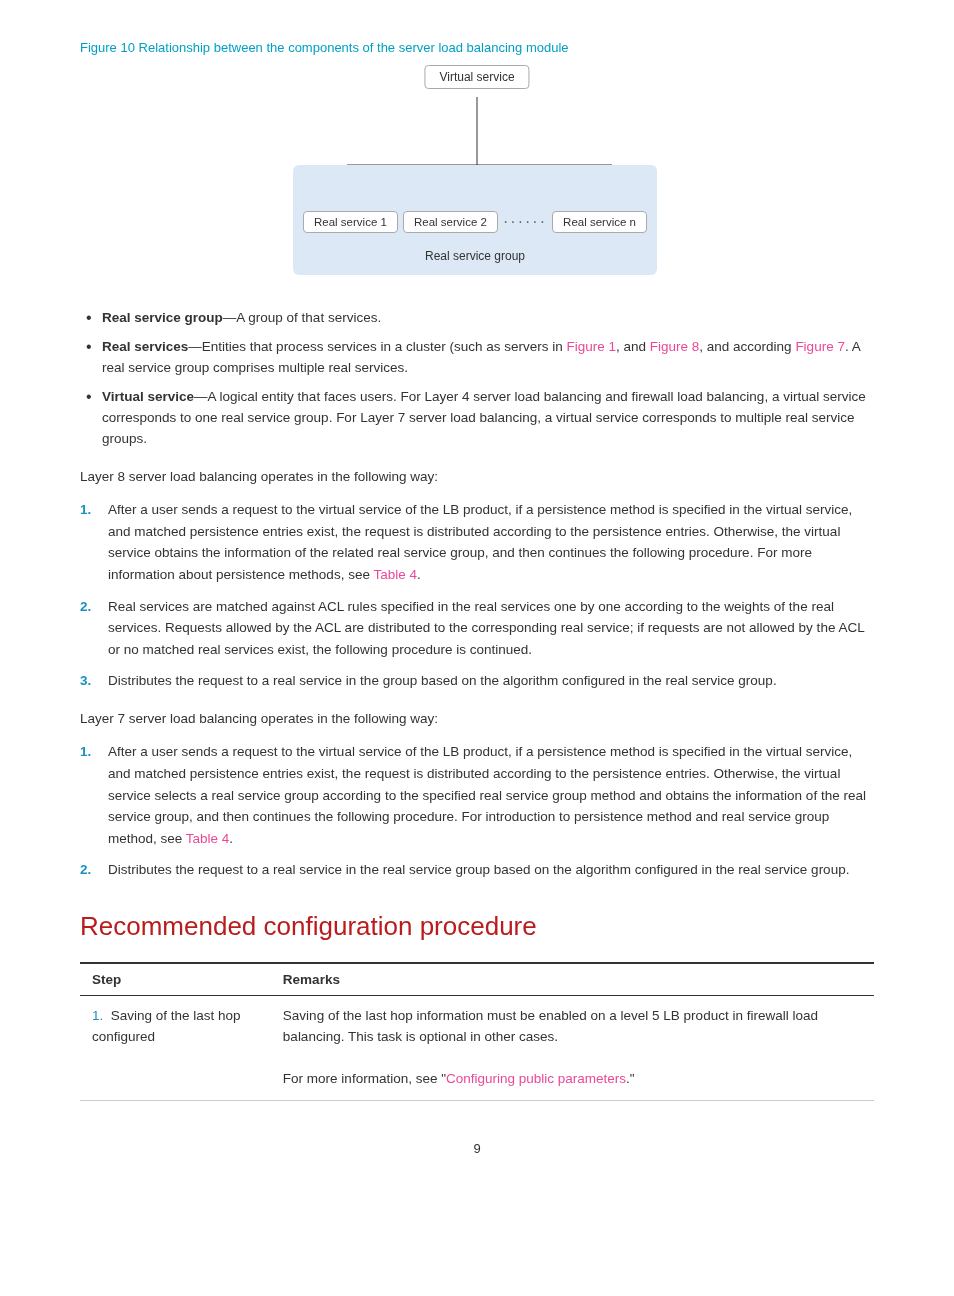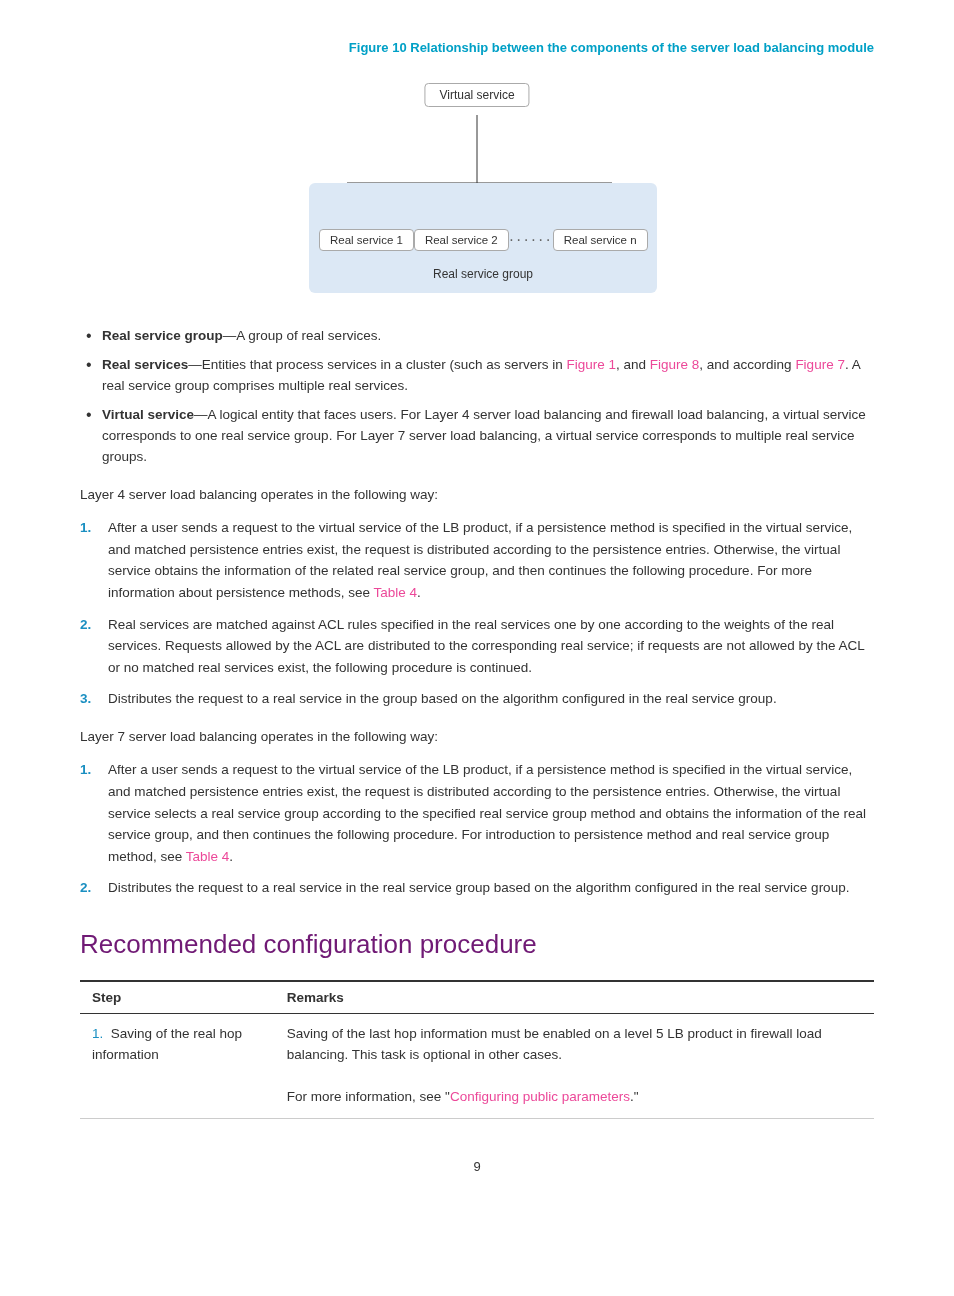--- a/index.html
+++ b/index.html
@@ -18,24 +18,23 @@
       padding: 40px 80px;
     }
 
     .figure-section {
       text-align: center;
       margin-bottom: 30px;
     }
 
     .figure-caption {
       font-size: 13px;
-      font-weight: bold;
+      font-weight: normal;
       color: #00a0c6;
-      margin-bottom: 18px;
-      text-align: right;
+      text-align: left;
     }
 
     .diagram-container {
       display: inline-block;
       position: relative;
       width: 380px;
       height: 220px;
     }
 
     
@@ -58,21 +57,21 @@
       top: 0;
       left: 0;
       width: 100%;
       height: 100%;
     }
 
     
     .rs-group {
       position: absolute;
       bottom: 0px;
-      left: 22px;
+      left: 6px;
       right: 10px;
       background: #dce8f5;
       border-radius: 6px;
       padding: 14px 10px 10px 10px;
       display: flex;
       align-items: center;
       justify-content: space-between;
       height: 110px;
     }
 
@@ -161,21 +160,21 @@
       padding-top: 0;
       font-size: 13.5px;
     }
 
     .num-content {
       flex: 1;
     }
 
     
     .section-heading {
-      color: #701a75;
+      color: #b91c1c;
       font-size: 26px;
       font-weight: 300;
       margin: 30px 0 20px 0;
       line-height: 1.2;
     }
 
     
     .config-table {
       width: 100%;
       border-collapse: collapse;
@@ -249,31 +248,31 @@
       <div class="rs-item">Real service 2</div>
       <div class="rs-dots">······</div>
       <div class="rs-item">Real service n</div>
       <div class="rs-label">Real service group</div>
     </div>
   </div>
 </div>
 
 <ul class="bullet-list">
   <li>
-    <span class="text-bold">Real service group</span><span>—</span><span>A group of real services.</span>
+    <span class="text-bold">Real service group</span><span>—</span><span>A group of that services.</span>
   </li>
   <li>
     <span class="text-bold">Real services</span><span>—</span><span>Entities that process services in a cluster (such as servers in </span><a class="link-blue" href="#">Figure 1</a><span>, and </span><a class="link-blue" href="#">Figure 8</a><span>, and according </span><a class="link-blue" href="#">Figure 7</a><span>. A real service group comprises multiple real services.</span>
   </li>
   <li>
     <span class="text-bold">Virtual service</span><span>—</span><span>A logical entity that faces users. For Layer 4 server load balancing and firewall load balancing, a virtual service corresponds to one real service group. For Layer 7 server load balancing, a virtual service corresponds to multiple real service groups.</span>
   </li>
 </ul>
 
-<p class="para">Layer 4 server load balancing operates in the following way:</p>
+<p class="para">Layer 8 server load balancing operates in the following way:</p>
 
 <ol class="numbered-list">
   <li>
     <span class="num-label">1.</span>
     <span class="num-content">After a user sends a request to the virtual service of the LB product, if a persistence method is specified in the virtual service, and matched persistence entries exist, the request is distributed according to the persistence entries. Otherwise, the virtual service obtains the information of the related real service group, and then continues the following procedure. For more information about persistence methods, see <a class="link-blue" href="#">Table 4</a>.</span>
   </li>
   <li>
     <span class="num-label">2.</span>
     <span class="num-content">Real services are matched against ACL rules specified in the real services one by one according to the weights of the real services. Requests allowed by the ACL are distributed to the corresponding real service; if requests are not allowed by the ACL or no matched real services exist, the following procedure is continued.</span>
   </li>
@@ -301,21 +300,21 @@
 <table class="config-table">
   <thead>
     <tr>
       <th>Step</th>
       <th>Remarks</th>
     </tr>
   </thead>
   <tbody>
     <tr class="table-row">
       <td>
-        <span class="step-num">1.</span>&nbsp;&nbsp;<span>Saving of the real hop information</span>
+        <span class="step-num">1.</span>&nbsp;&nbsp;<span>Saving of the last hop configured</span>
       </td>
       <td>
         <span>Saving of the last hop information must be enabled on a level 5 LB product in firewall load balancing. This task is optional in other cases.</span>
         <br><br>
         <span>For more information, see "<a class="link-blue" href="#">Configuring public parameters</a>."</span>
       </td>
     </tr>
   </tbody>
 </table>
 

